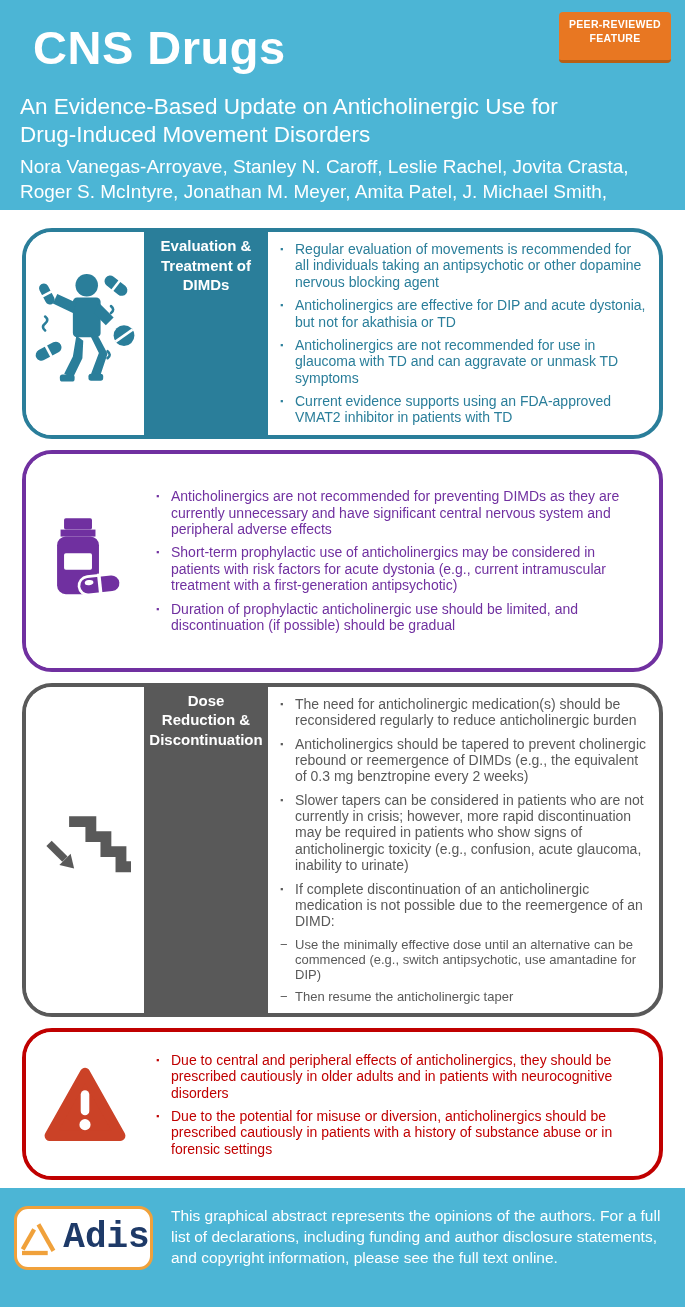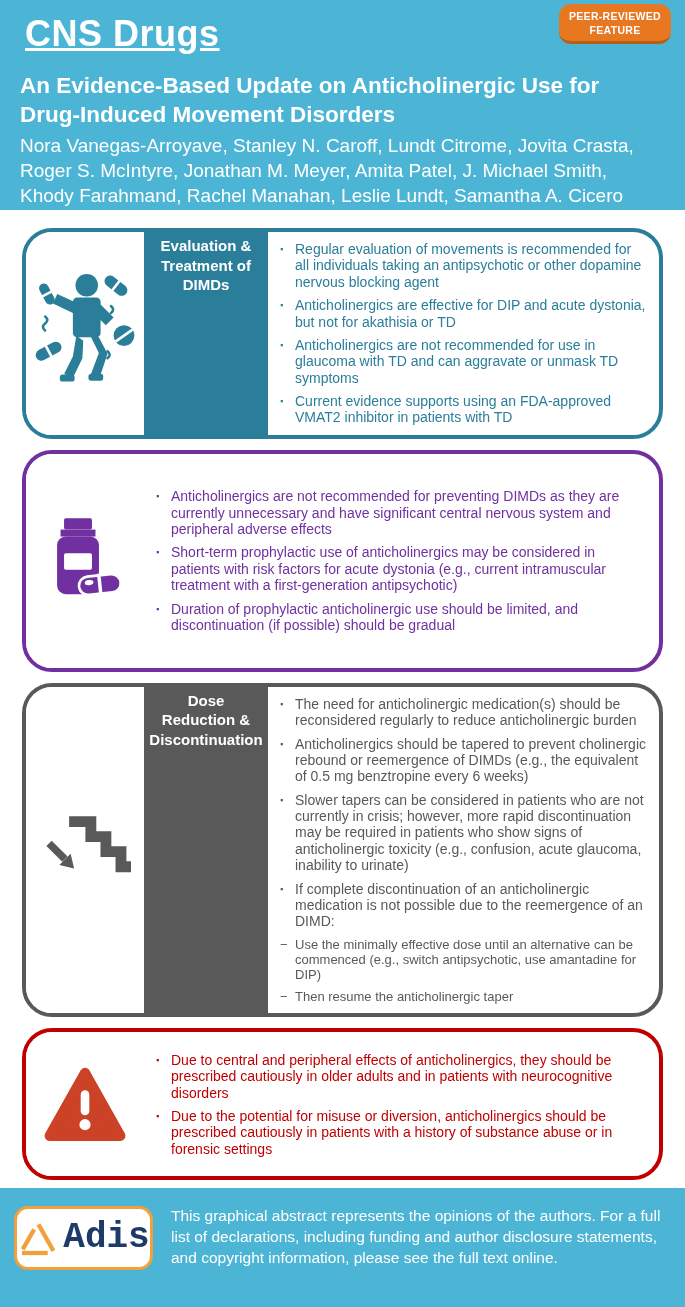--- a/index.html
+++ b/index.html
@@ -7,29 +7,29 @@
   .page{
     position:relative; width:685px; height:1307px; margin:0 auto;
     background:#ffffff; overflow:hidden;
   }
   
   .header{
     box-sizing:border-box; height:210px;
     background:var(--background-blue,#4CB5D5);
     padding:8px 20px 0 20px; position:relative; color:#fff;
   }
-  .journal{ margin:5px; font-size:36px; font-weight:bold; letter-spacing:0.5px; line-height:1.15;text-decoration:underline;}
+  .journal{ margin:13px; font-size:47px; font-weight:bold; letter-spacing:0.5px; line-height:1.15;}
   .badge{
-    position:absolute; top:4px; right:14px;
+    position:absolute; top:12px; right:14px;
     background:var(--badge-orange,#E87722);
-    border-bottom:3px solid #b85f14; border-radius:12px;
-    padding:5px 10px 4px; text-align:center;
+    border-bottom:3px solid #b85f14; border-radius:4px;
+    padding:5px 10px 15px; text-align:center;
   }
   .badge span{display:block; font-size:10.5px; font-weight:bold; line-height:1.35; letter-spacing:0.3px;}
-  .title{ margin:18px 0 0 0; max-width:600px; font-size:22.5px; font-weight:bold; line-height:1.26;}
+  .title{ margin:18px 0 0 0; max-width:600px; font-size:22.5px; font-weight:normal; line-height:1.26;}
   .authors{ margin:4px 0 0 0; max-width:640px; font-size:19px; font-weight:400; line-height:1.32;}
   
   .boxes{ padding-top:18px; background:#fff;}
   .box{
     box-sizing:border-box; margin:0 22px 11px 22px;
     display:flex; align-items:stretch;
     border:4px solid var(--accent); border-radius:30px;
     background:#fff; overflow:hidden;
   }
   .box.b0{min-height:188px;} .box.b1{min-height:222px;}
@@ -76,21 +76,21 @@
 
 <div class="page">
 
   <header class="header">
     <h1 class="journal">CNS Drugs</h1>
     <div class="badge">
       <span>PEER-REVIEWED</span>
       <span>FEATURE</span>
     </div>
     <h2 class="title">An Evidence-Based Update on Anticholinergic Use for Drug-Induced Movement Disorders</h2>
-    <p class="authors">Nora Vanegas-Arroyave, Stanley N. Caroff, Lundt Citrome, Jovita Crasta, Roger S. McIntyre, Jonathan M. Meyer, Amita Patel, J. Michael Smith, Khody Farahmand, Rachel Manahan, Leslie Lundt, Samantha A. Cicero</p>
+    <p class="authors">Nora Vanegas-Arroyave, Stanley N. Caroff, Leslie Rachel, Jovita Crasta, Roger S. McIntyre, Jonathan M. Meyer, Amita Patel, J. Michael Smith, Khody Farahmand, Rachel Manahan, Leslie Lundt, Samantha A. Cicero</p>
   </header>
 
   <main class="boxes">
 
     <section class="box b0" style="--accent: #2A7E9A;">
       <div class="icon-cell">
         <svg width="104" height="134" viewBox="0 0 120 150">
           <g fill="#2A7E9A" stroke="none">
             <circle cx="62" cy="20" r="13"></circle>
             <rect x="46" y="34" width="32" height="46" rx="5"></rect>
@@ -192,21 +192,21 @@
       <div class="label-cell">
         <span>Dose Reduction &amp; Discontinuation</span>
       </div>
       <div class="bullets">
           <div class="bullet sq">
             <span class="marker">▪</span>
             <span class="btxt">The need for anticholinergic medication(s) should be reconsidered regularly to reduce anticholinergic burden</span>
           </div>
           <div class="bullet sq">
             <span class="marker">▪</span>
-            <span class="btxt">Anticholinergics should be tapered to prevent cholinergic rebound or reemergence of DIMDs (e.g., the equivalent of 0.5 mg benztropine every 6 weeks)</span>
+            <span class="btxt">Anticholinergics should be tapered to prevent cholinergic rebound or reemergence of DIMDs (e.g., the equivalent of 0.3 mg benztropine every 2 weeks)</span>
           </div>
           <div class="bullet sq">
             <span class="marker">▪</span>
             <span class="btxt">Slower tapers can be considered in patients who are not currently in crisis; however, more rapid discontinuation may be required in patients who show signs of anticholinergic toxicity (e.g., confusion, acute glaucoma, inability to urinate)</span>
           </div>
           <div class="bullet sq">
             <span class="marker">▪</span>
             <span class="btxt">If complete discontinuation of an anticholinergic medication is not possible due to the reemergence of an DIMD:</span>
           </div>
           <div class="bullet dash">

